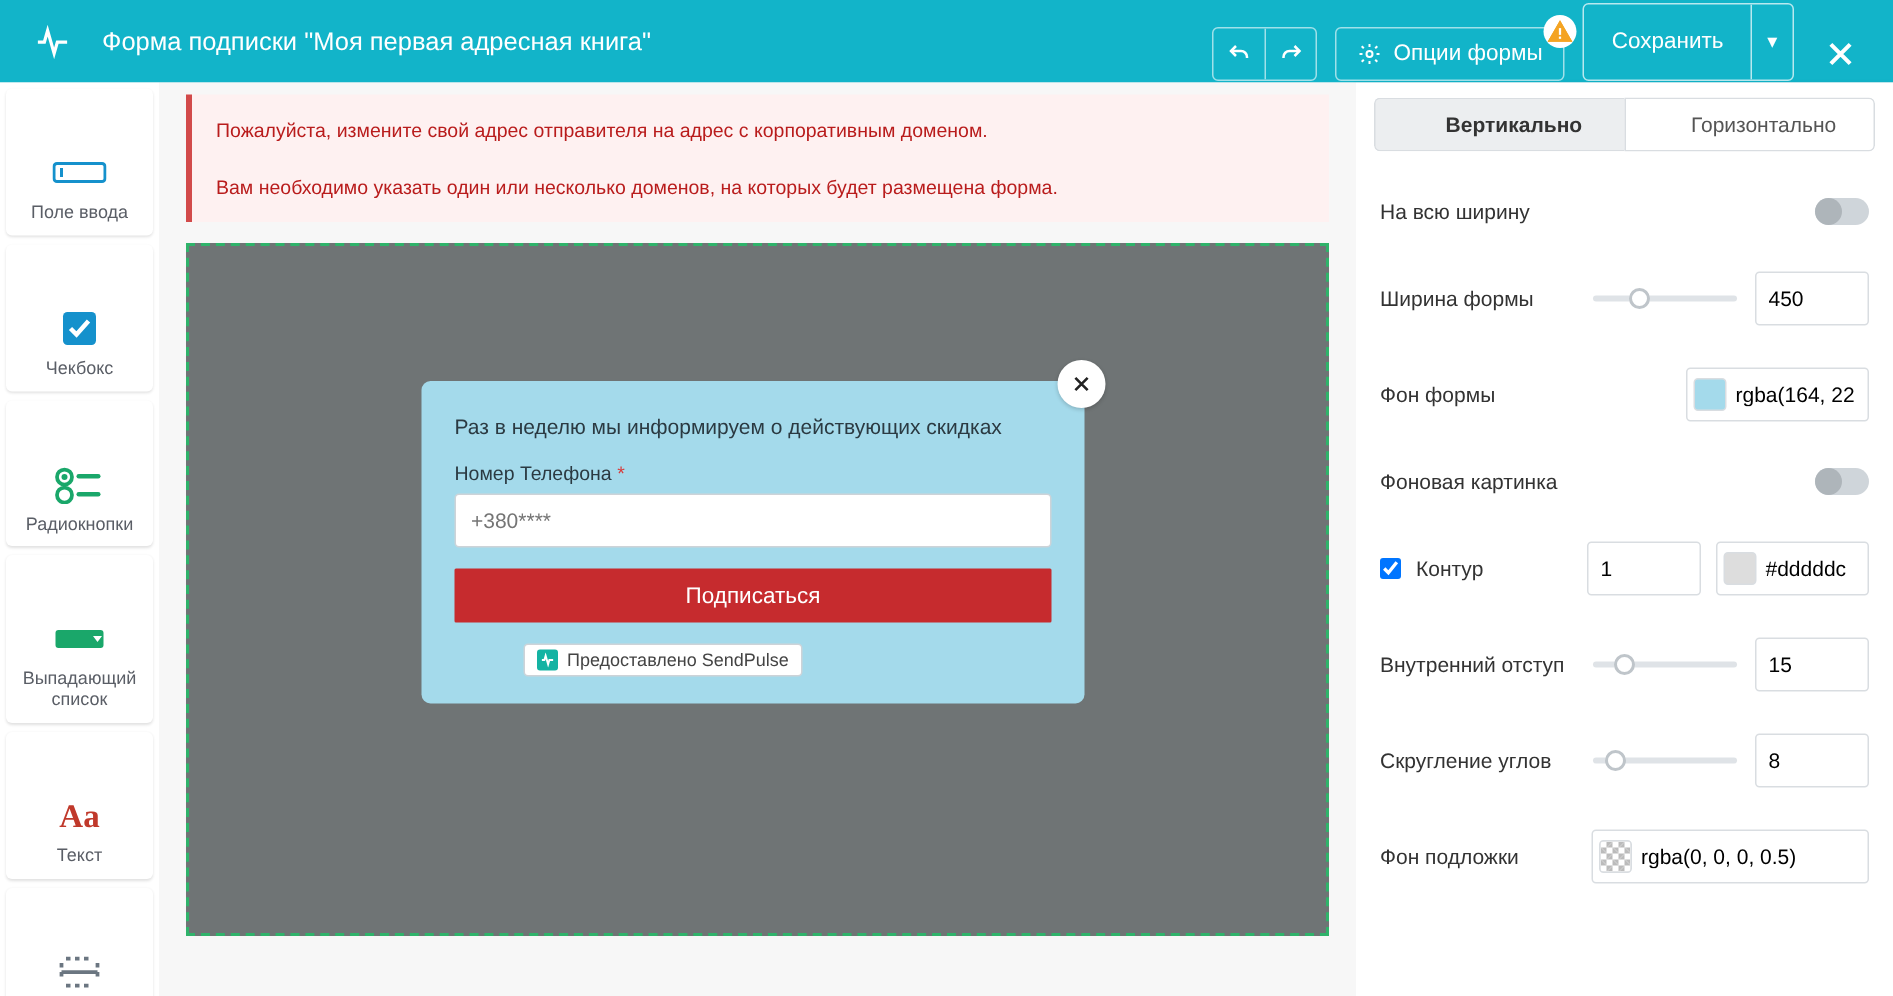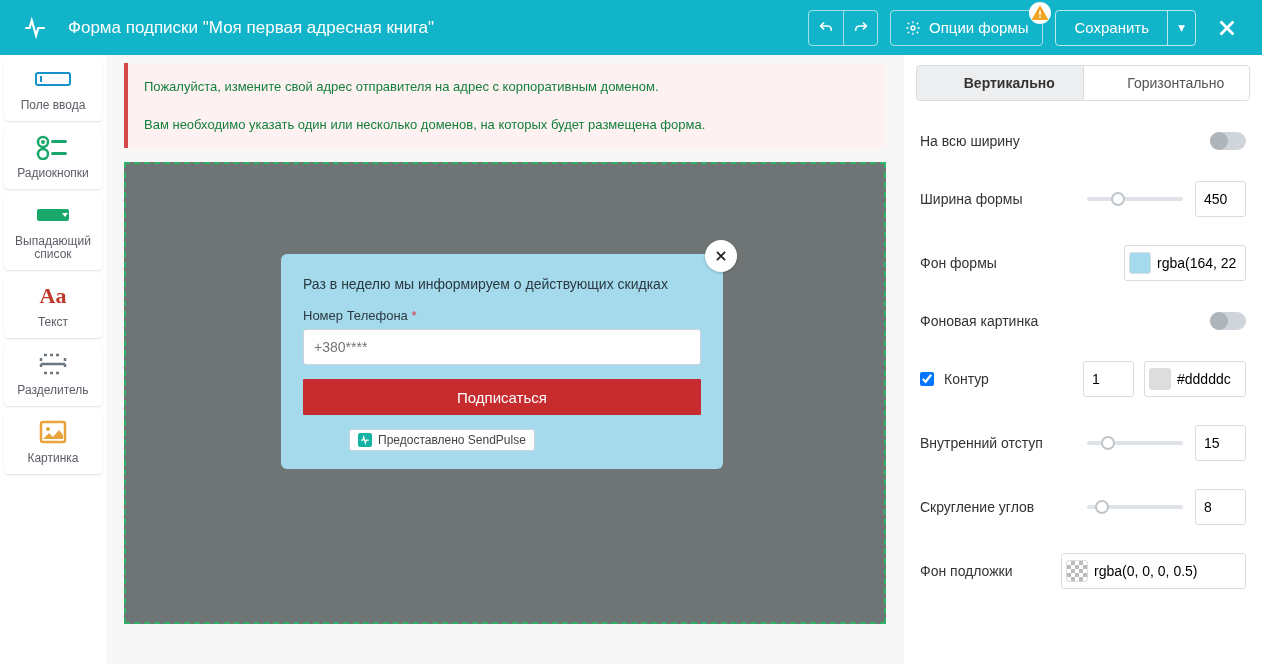--- a/index.html
+++ b/index.html
@@ -8,35 +8,35 @@
 .topbar { height: 55px; background: #12b4c9; display: flex; align-items: center; padding: 0 20px; color: #fff; }
 .topbar .logo-icon { width: 30px; height: 30px; display:flex; align-items:center; justify-content:center; }
 .topbar .title { margin-left: 18px; font-size: 17px; flex: 1; }
 .topbar .tb-group { display:flex; align-items:flex-end; gap:12px; }
 .seg { display:flex; border:1px solid rgba(255,255,255,0.6); border-radius:4px; overflow:hidden; }
 .seg button { background: transparent; border: none; color: #fff; width:34px; height:34px; cursor:pointer; display:flex; align-items:center; justify-content:center; }
 .seg button + button { border-left:1px solid rgba(255,255,255,0.6); }
 .btn-outline { border:1px solid rgba(255,255,255,0.6); border-radius:4px; background:transparent; color:#fff; height:36px; padding:0 14px; display:flex; align-items:center; gap:8px; cursor:pointer; font-size:15px; position:relative; }
 .warn-badge { position:absolute; top:-9px; right:-9px; width:22px; height:22px; background:#fff; border-radius:50%; display:flex; align-items:center; justify-content:center; }
 .warn-badge svg { width:18px; height:18px; }
-.save-group { display:flex; border:1px solid rgba(255,255,255,0.7); border-radius:4px; overflow:hidden; height:36px; }
+.save-group { display:flex; border:1px solid rgba(255,255,255,0.7); border-radius:4px; overflow:hidden; height:52px; }
 .save-group .save-btn { border:none; background:transparent; color:#fff; padding:0 18px; font-size:15px; cursor:pointer; }
 .save-group .save-drop { border:none; border-left:1px solid rgba(255,255,255,0.7); background:transparent; color:#fff; width:28px; cursor:pointer; }
 .close-btn { background:transparent; border:none; color:#fff; cursor:pointer; padding:4px; margin-left:4px; }
 
 .main { display:flex; height: calc(664px - 55px); }
 
 .left-rail { width: 106px; background: #fff; padding: 4px; display:flex; flex-direction:column; gap:6px; overflow:hidden; }
 .palette-item { background:#fff; border-radius:4px; padding:6px 4px 8px; display:flex; flex-direction:column; align-items:center; gap:6px; cursor:pointer; box-shadow: 0 1px 2px rgba(0,0,0,0.12); }
-.palette-item .pi-icon { width:40px; height:28px; display:flex; align-items:center; justify-content:center; }
+.palette-item .pi-icon { width:40px; height:28px; display:flex; align-items:center; justify-content:center;margin-top:36px; }
 .palette-item .pi-label { font-size:12px; color:#5a5e66; text-align:center; line-height:1.15; }
 
 .canvas-area { flex:1; background:#f7f7f7; padding:0 18px 12px 18px; overflow:auto; position:relative; }
 .error-box { background:#fef1f1; border-left:4px solid #d24a4a; padding:14px 16px; margin: 8px 0 14px; }
-.error-box p { color:#15803d; font-size:13px; line-height:1.5; margin-bottom:18px; }
+.error-box p { color:#b91c1c; font-size:13px; line-height:1.5; margin-bottom:18px; }
 .error-box p:last-child { margin-bottom:0; }
 
 .form-stage { background:#6f7475; border:2px dashed #2fb36a; height:462px; position:relative; }
 .form-card { position:absolute; left:155px; top:90px; width:442px; background:#a4daeb; padding:22px 22px 18px; border-radius:6px; }
 .form-close { position:absolute; top:-14px; right:-14px; width:32px; height:32px; border-radius:50%; background:#fff; border:none; display:flex; align-items:center; justify-content:center; cursor:pointer; box-shadow:0 1px 3px rgba(0,0,0,0.2); }
 .form-card .form-desc { font-size:14px; color:#2b3a42; margin-bottom:16px; }
 .form-label { font-size:13px; font-weight:normal; color:#2b3a42; margin-bottom:6px; display:block; }
 .form-label .req { color:#d83a3a; }
 .form-input { width:100%; height:36px; border:1px solid #cdd3d8; border-radius:3px; padding:0 10px; font-size:14px; margin-bottom:14px; }
 .sub-btn { width:100%; height:36px; background:#c62b2e; border:none; color:#fff; font-size:15px; border-radius:1px; cursor:pointer; }
@@ -49,21 +49,21 @@
 .seg-tabs button.active { background:#eceef0; font-weight:bold; color:#333; }
 .seg-tabs button:first-child { border-right:none; border-radius:4px 0 0 4px; }
 .seg-tabs button:last-child { border-radius:0 4px 4px 0; }
 
 .prop-row { display:flex; align-items:center; padding:14px 16px; min-height:52px; }
 .prop-label { flex:1; font-size:14px; color:#333; }
 .toggle { width:36px; height:18px; background:#cfd5da; border-radius:9px; position:relative; cursor:pointer; }
 .toggle::after { content:""; position:absolute; width:18px; height:18px; background:#aeb5ba; border-radius:50%; left:0; top:0; }
 .slider-track { width:96px; height:4px; background:#dfe3e7; border-radius:2px; position:relative; margin-right:12px; }
 .slider-thumb { position:absolute; top:-5px; width:14px; height:14px; background:#fff; border:2px solid #bfc5ca; border-radius:50%; }
-.val-input { width:51px; height:36px; border:1px solid #d9dde1; border-radius:3px; padding:0 8px; font-size:14px; }
+.val-input { width:76px; height:36px; border:1px solid #d9dde1; border-radius:3px; padding:0 8px; font-size:14px; }
 .color-field { display:flex; align-items:center; border:1px solid #d9dde1; border-radius:3px; height:36px; padding:0 6px 0 4px; gap:6px; }
 .color-sw { width:22px; height:22px; border-radius:3px; border:1px solid #d9dde1; }
 .color-field input { border:none; outline:none; font-size:14px; width:82px; }
 .chk { width:14px; height:14px; margin-right:10px; }
 .sel { height:36px; border:1px solid #d9dde1; border-radius:3px; padding:0 8px; font-size:14px; width:185px; background:#fff; }
 .checker { background-image: linear-gradient(45deg,#bbb 25%,transparent 25%),linear-gradient(-45deg,#bbb 25%,transparent 25%),linear-gradient(45deg,transparent 75%,#bbb 75%),linear-gradient(-45deg,transparent 75%,#bbb 75%); background-size:8px 8px; background-position:0 0,0 4px,4px -4px,-4px 0; }
 </style>
 </head>
 <body>
 
@@ -119,20 +119,29 @@
 <div class="main">
   <div class="left-rail">
     <div class="palette-item">
       <span class="pi-icon">
           <svg width="36" height="22" viewBox="0 0 36 22">
             <rect x="1" y="5" width="34" height="12" rx="2" fill="none" stroke="#1591cc" stroke-width="2"></rect>
             <rect x="5" y="8" width="2" height="6" fill="#1591cc"></rect>
           </svg>
         </span>
       <span class="pi-label">Поле ввода</span>
+    </div>
+    <div class="palette-item">
+      <span class="pi-icon">
+          <svg width="26" height="26" viewBox="0 0 26 26">
+            <rect x="2" y="2" width="22" height="22" rx="3" fill="#1591cc"></rect>
+            <path d="M7 13l4 4 8-9" stroke="#fff" stroke-width="3" fill="none"></path>
+          </svg>
+        </span>
+      <span class="pi-label">Чекбокс</span>
     </div>
     <div class="palette-item">
       <span class="pi-icon">
           <svg width="34" height="26" viewBox="0 0 34 26">
             <circle cx="7" cy="8" r="5" fill="none" stroke="#1aa76a" stroke-width="2.5"></circle>
             <circle cx="7" cy="8" r="2" fill="#1aa76a"></circle>
             <rect x="15" y="6" width="16" height="3" rx="1.5" fill="#1aa76a"></rect>
             <circle cx="7" cy="20" r="5" fill="none" stroke="#1aa76a" stroke-width="2.5"></circle>
             <rect x="15" y="18" width="16" height="3" rx="1.5" fill="#1aa76a"></rect>
           </svg>

